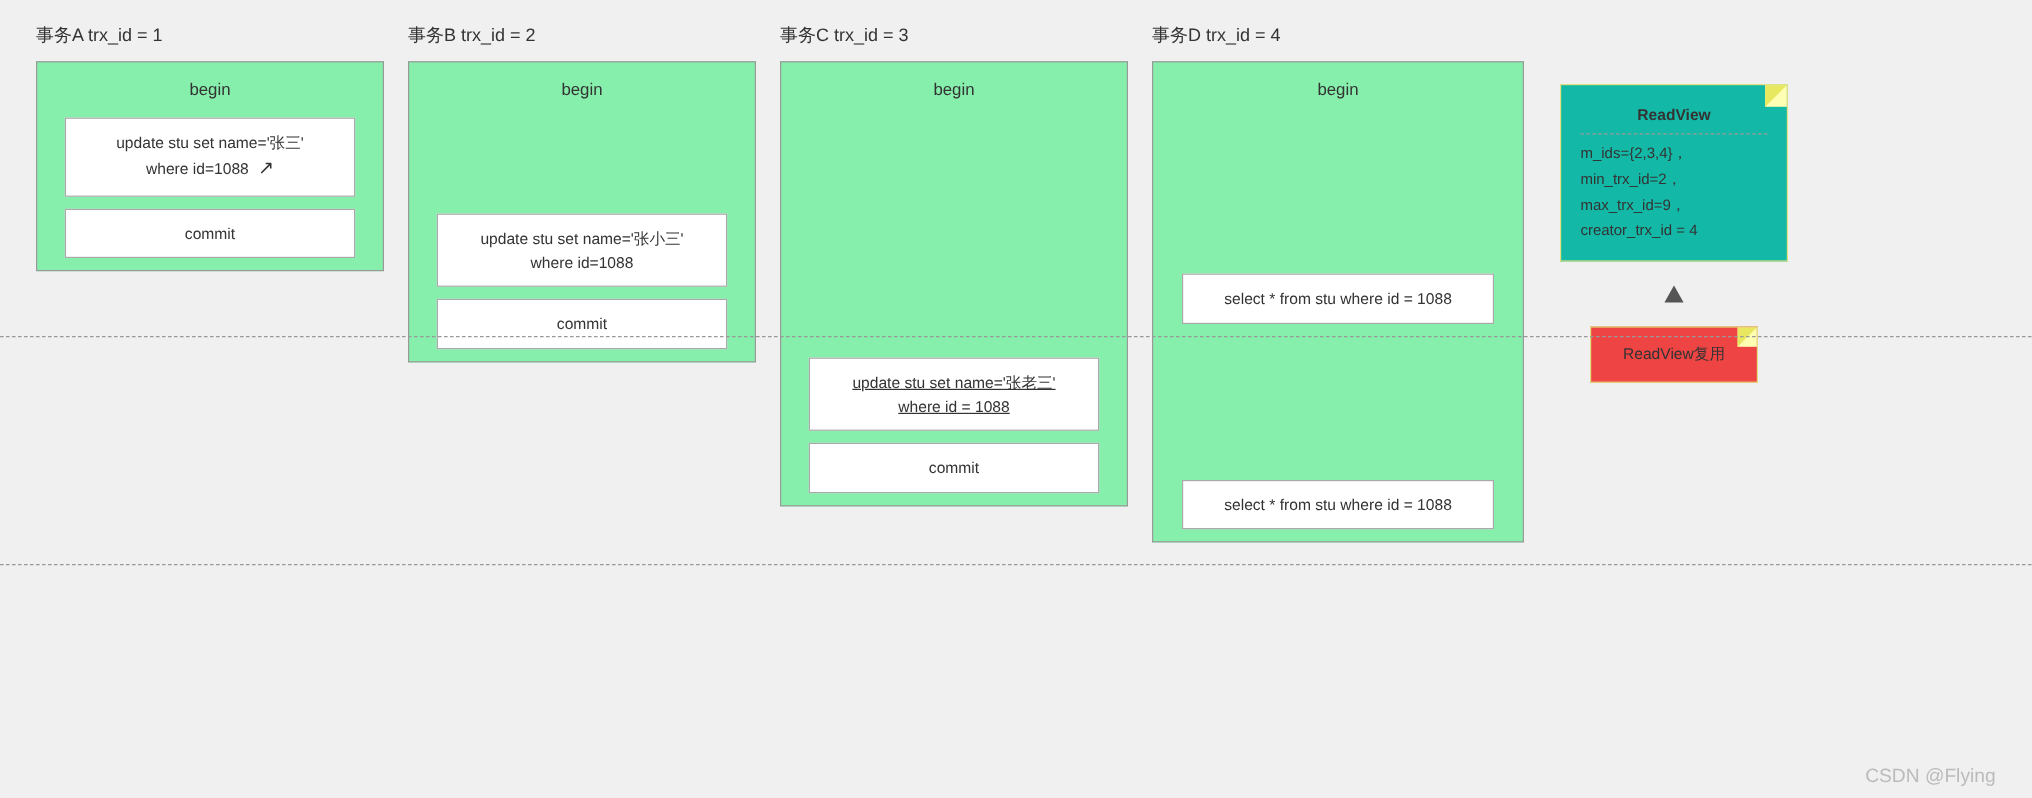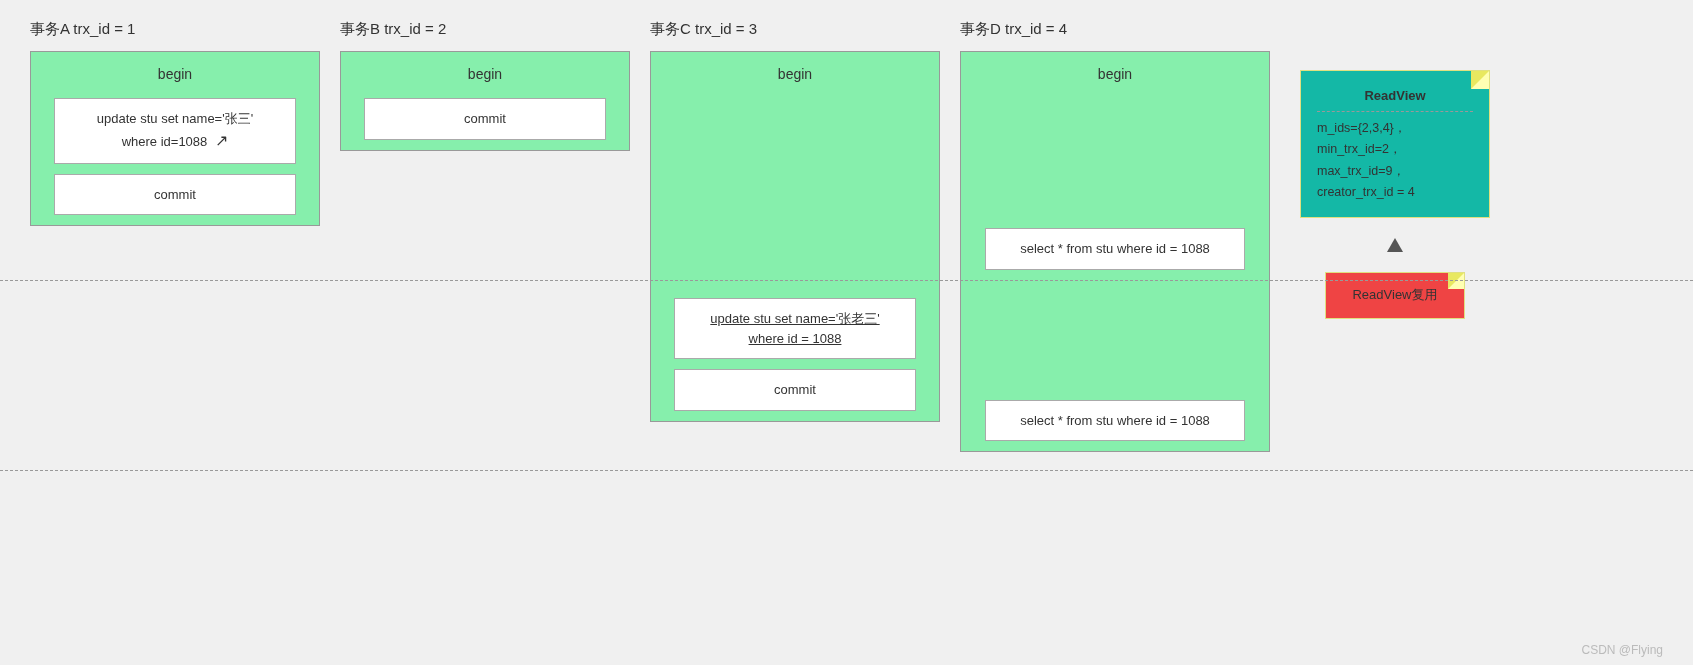--- a/index.html
+++ b/index.html
@@ -131,21 +131,21 @@
       width: 0; height: 0;
       border-left: 8px solid transparent;
       border-right: 8px solid transparent;
       border-bottom: 14px solid #555;
       margin: 0 auto;
     }
     .watermark {
       position: absolute;
       bottom: 8px;
       right: 30px;
-      font-size: 12px;
+      font-size: 16px;
       color: #bbb;
     }
     
     .col-a { flex: 0 0 290px; }
     .col-b { flex: 0 0 290px; }
     .col-c { flex: 0 0 290px; }
     .col-d { flex: 0 0 310px; }
     .col-sep { flex: 0 0 20px; }
   </style>
 </head>
@@ -164,20 +164,23 @@
       <div class="inner-box">commit</div>
     </div>
   </div>
 
   <div class="col-sep"></div>
 
   <div class="transaction-column col-b">
     <div class="col-title">事务B trx_id = 2</div>
     <div class="outer-box" style="align-self:flex-start;">
       <div class="outer-box-header">begin</div>
+      <div class="inner-box" style="margin-top: 80px;">
+        update stu set name='张小三'<br>where id=1088
+      </div>
       <div class="inner-box">commit</div>
     </div>
   </div>
 
   <div class="col-sep"></div>
 
   <div class="transaction-column col-c">
     <div class="col-title">事务C trx_id = 3</div>
     <div class="outer-box" style="align-self:flex-start;">
       <div class="outer-box-header">begin</div>

